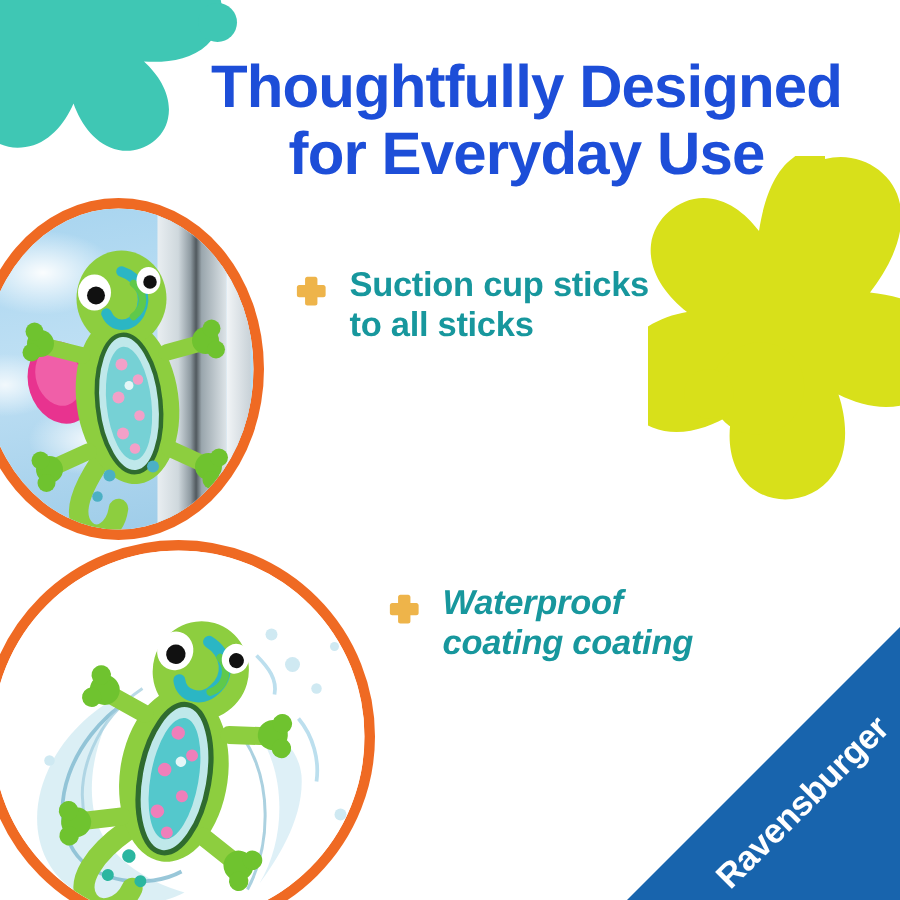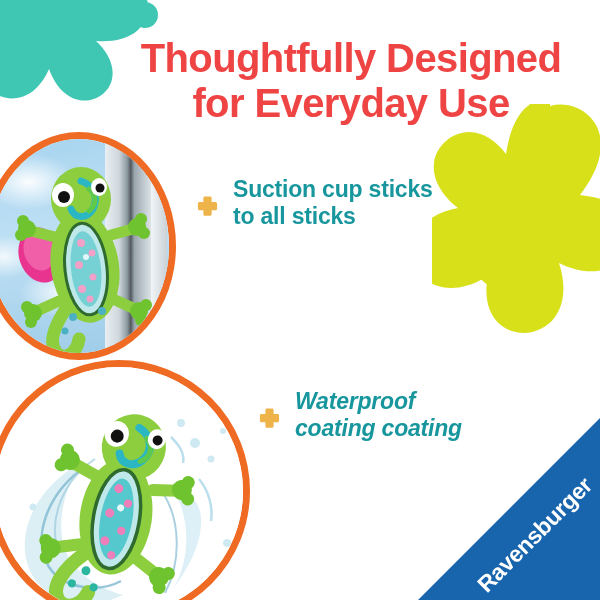--- a/index.html
+++ b/index.html
@@ -14,28 +14,28 @@
   
   .splat{position:absolute;pointer-events:none;}
   #teal-splat{left:-58px;top:-72px;width:250px;height:250px;}
   #teal-dot{left:132px;top:2px;width:26px;height:26px;border-radius:50%;background:#3fc7b4;}
   #yellow-splat{left:432px;top:104px;width:190px;height:270px;}
   #yellow-dot{left:456px;top:246px;width:33px;height:33px;border-radius:50%;background:#d8e01a;}
 
   
   .headline{
     position:absolute;left:118px;top:36px;width:466px;
-    color:#ef4444;
+    color:#1d4ed8;
     font-size:40px;line-height:1.13;font-weight:bold;
     letter-spacing:-0.6px;text-align:center;
   }
   .headline .l2{display:block;}
 
   
-  .feature{position:absolute;display:flex;align-items:center;gap:14px;}
+  .feature{position:absolute;display:flex;align-items:flex-start;gap:14px;}
   #feature-1{left:196px;top:176px;width:290px;}
   #feature-2{left:258px;top:388px;width:280px;font-style:italic;}
   .plus-icon{flex:0 0 auto;width:23px;height:23px;margin-top:7px;}
   .feature-text{
     color:#17979d;font-size:23px;line-height:1.18;font-weight:bold;
     letter-spacing:-0.2px;
   }
   .feature-text span{display:block;}
 
   

